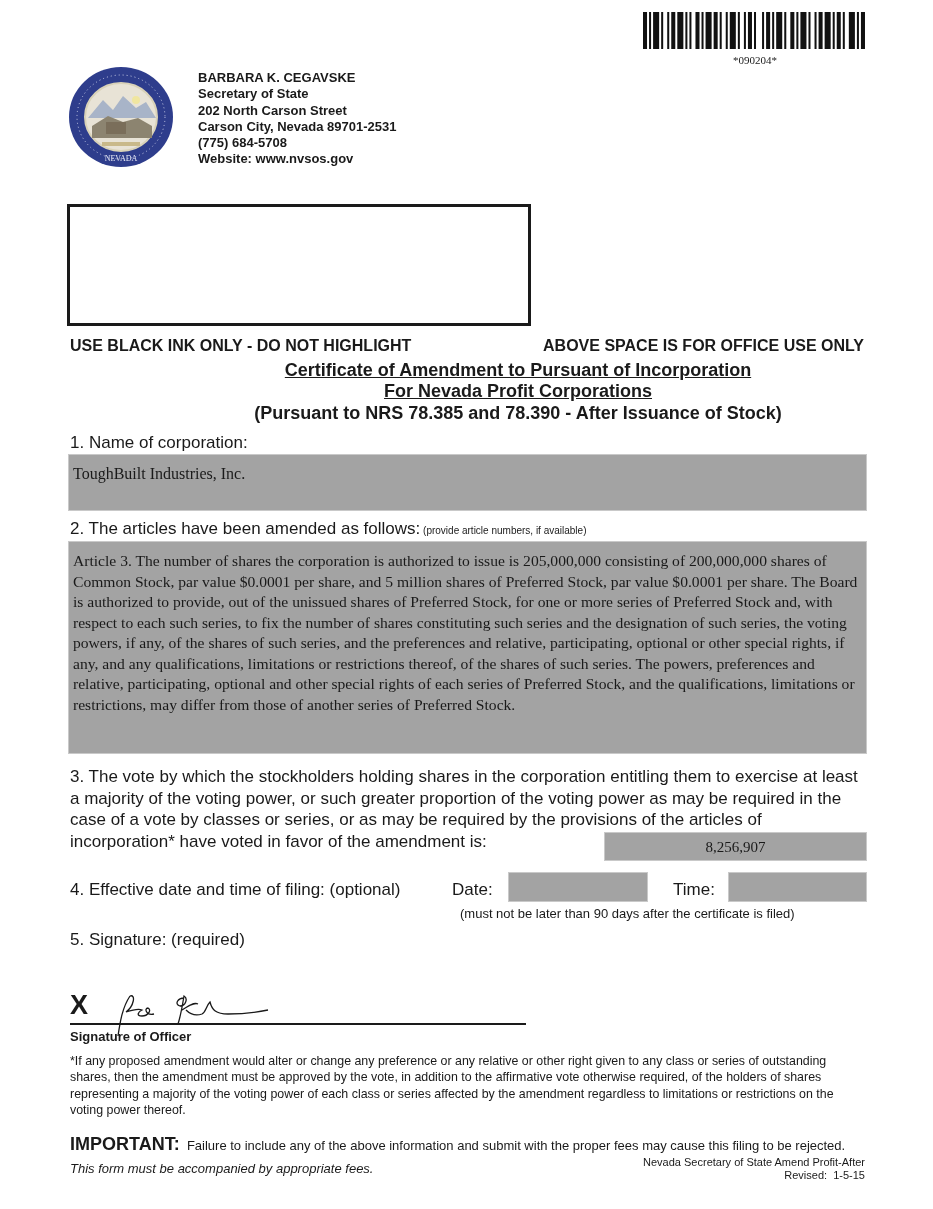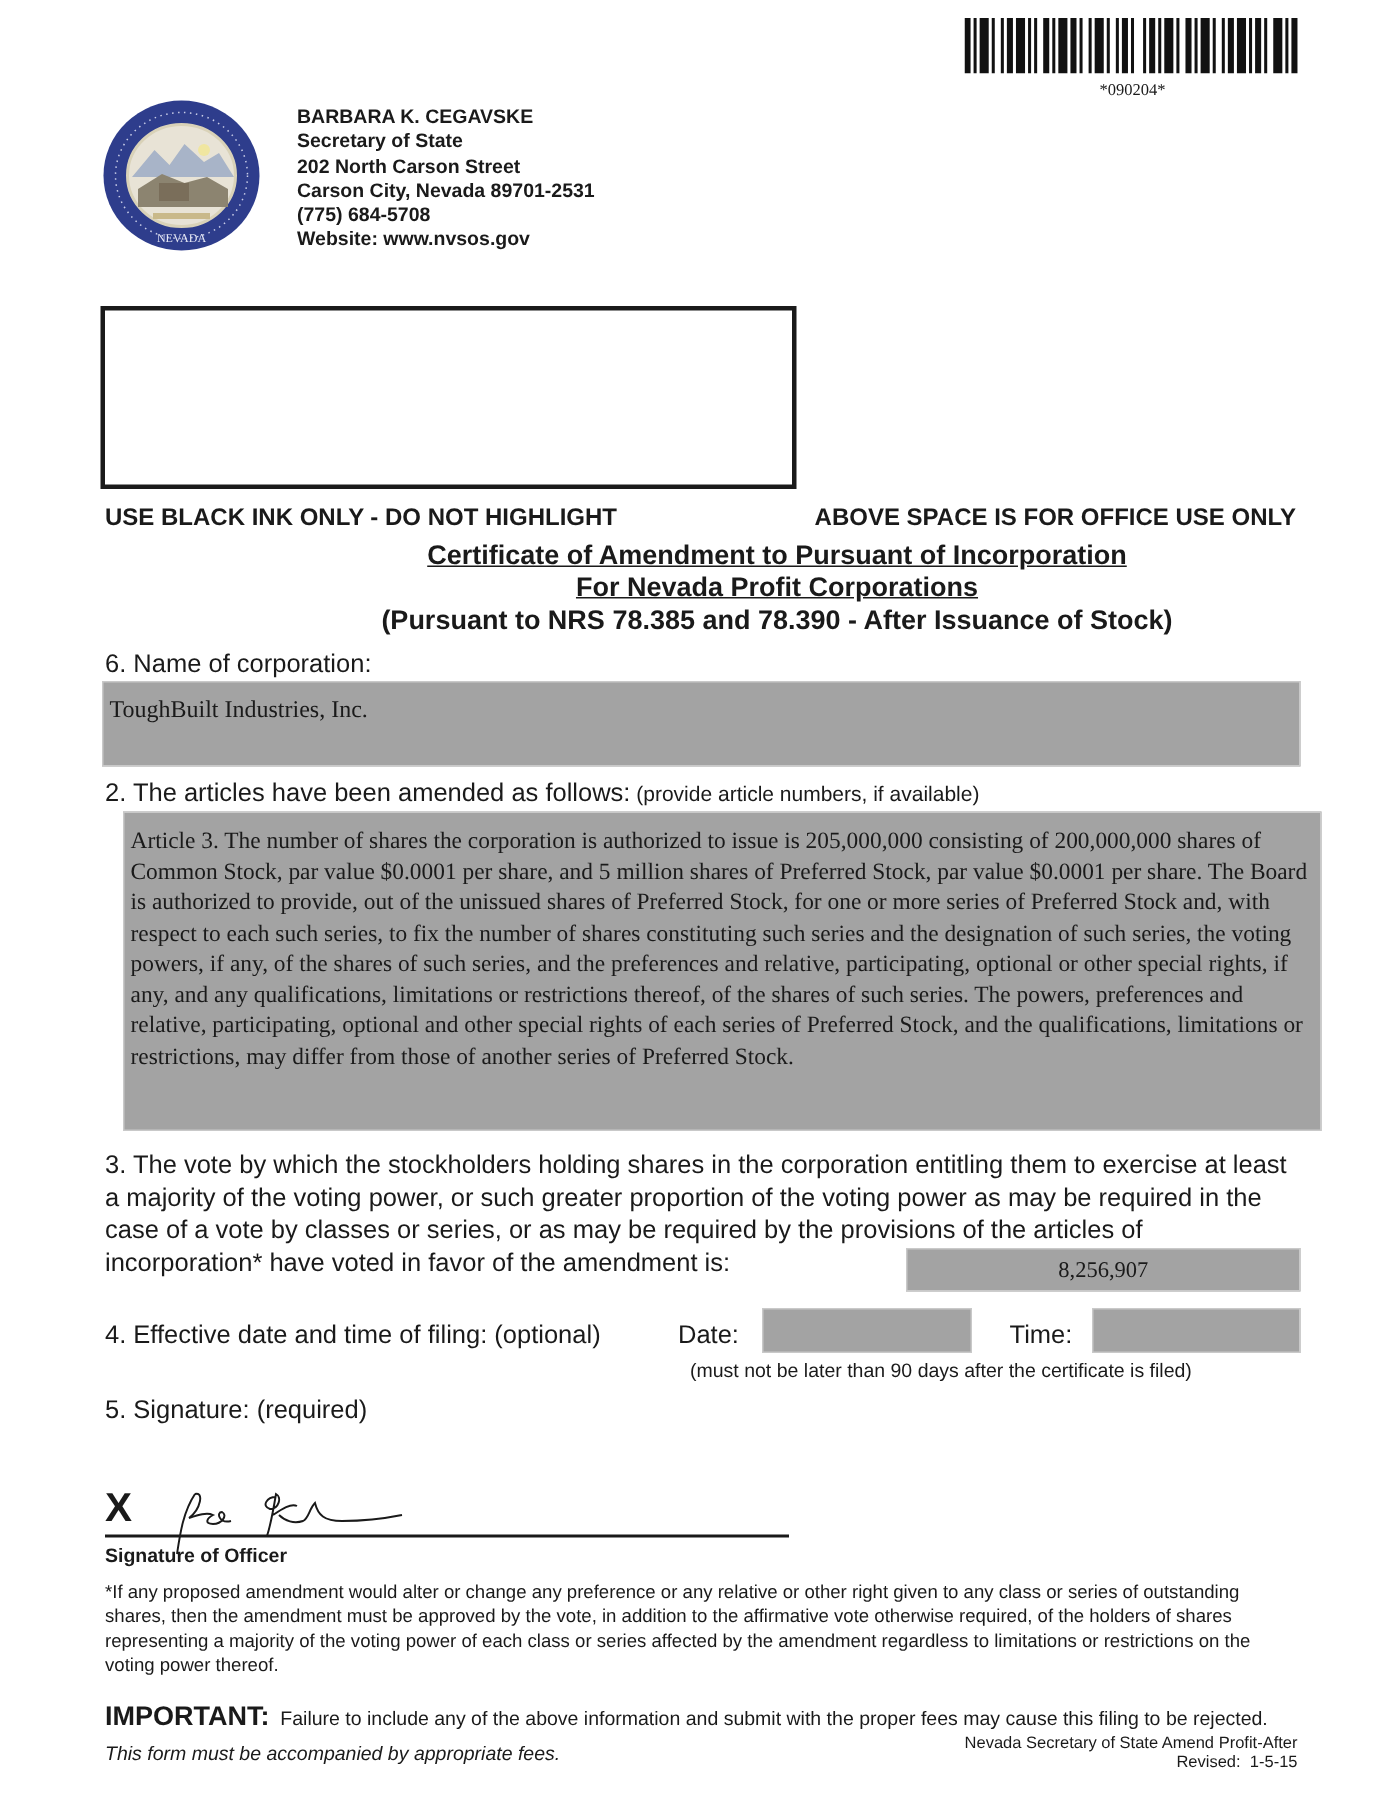--- a/index.html
+++ b/index.html
@@ -23,22 +23,22 @@
   #heading1 { top:360px; }
   #heading1 span, #heading2 span { text-decoration:underline; }
   #heading2 { top:381px; }
   #heading3 { top:403px; }
   .q { left:70px; font-size:17px; }
   .field { border:1px solid #c9c9c9; background:#a3a3a3; }
   #q1 { top:433px; }
   #name-field { left:68px; top:454px; width:797px; height:55px; }
   #name-value { position:absolute; left:4px; top:10px; font-family:"Liberation Serif", serif; font-size:16px; }
   #q2 { top:519px; }
-  #q2 .hint { font-size:14px; }
-  #articles-field { left:68px; top:541px; width:797px; height:211px;margin-left:14px; }
+  #q2 .hint { font-size:10px; }
+  #articles-field { left:68px; top:541px; width:797px; height:211px; }
   #articles-value { position:absolute; left:4px; top:9px; right:4px; font-family:"Liberation Serif", serif; font-size:15.6px; line-height:20.5px; text-align:left; }
   #q3 { top:766px; width:800px; line-height:21.5px; }
   #votes-field { left:604px; top:832px; width:261px; height:27px; }
   #votes-value { position:absolute; left:0; right:0; top:6px; text-align:center; font-family:"Liberation Serif", serif; font-size:15px; }
   #q4 { top:880px; }
   #date-label { left:452px; top:880px; font-size:17px; }
   #date-field { left:508px; top:872px; width:138px; height:28px; }
   #time-label { left:673px; top:880px; font-size:17px; }
   #time-field { left:728px; top:872px; width:137px; height:28px; }
   #date-note { left:460px; top:906px; font-size:13px;text-align:right; }
@@ -122,21 +122,21 @@
 <div id="cert-box" class="abs">
 </div>
 
 <div id="ink-note" class="abs small-bold">USE BLACK INK ONLY - DO NOT HIGHLIGHT</div>
 <div id="office-note" class="abs small-bold">ABOVE SPACE IS FOR OFFICE USE ONLY</div>
 
 <div id="heading1" class="abs main-heading"><span>Certificate of Amendment to Pursuant of Incorporation</span></div>
 <div id="heading2" class="abs main-heading"><span>For Nevada Profit Corporations</span></div>
 <div id="heading3" class="abs main-heading" style="left:0;width:1036px;">(Pursuant to NRS 78.385 and 78.390 - After Issuance of Stock)</div>
 
-<div id="q1" class="abs q">6. Name of corporation:</div>
+<div id="q1" class="abs q">1. Name of corporation:</div>
 <div id="name-field" class="abs field">
   <div id="name-value">ToughBuilt Industries, Inc.</div>
 </div>
 
 <div id="q2" class="abs q"><span>2. The articles have been amended as follows:</span><span class="hint"> (provide article numbers, if available)</span></div>
 <div id="articles-field" class="abs field">
   <div id="articles-value">Article 3.  The number of shares the corporation is authorized to issue is 205,000,000 consisting of 200,000,000 shares of Common Stock, par value $0.0001 per share, and 5 million shares of Preferred Stock, par value $0.0001 per share.  The Board is authorized to provide, out of the unissued shares of Preferred Stock, for one or more series of Preferred Stock and, with respect to each such series, to fix the number of shares constituting such series and the designation of such series, the voting powers, if any, of the shares of such series, and the preferences and relative, participating, optional or other special rights, if any, and any qualifications, limitations or restrictions thereof, of the shares of such series. The powers, preferences and relative, participating, optional and other special rights of each series of Preferred Stock, and the qualifications, limitations or restrictions, may differ from those of another series of Preferred Stock.</div>
 </div>
 
 <div id="q3" class="abs q">3. The vote by which the stockholders holding shares in the corporation entitling them to exercise at least a majority of the voting power, or such greater proportion of the voting power as may be required in the case of a vote by classes or series, or as may be required by the provisions of the articles of incorporation* have voted in favor of the amendment is:</div>

